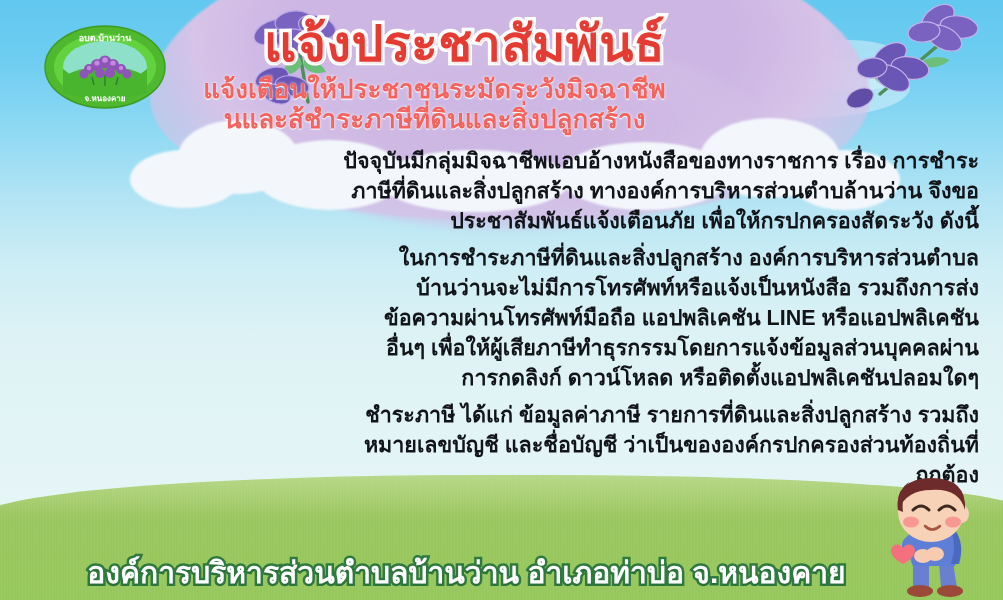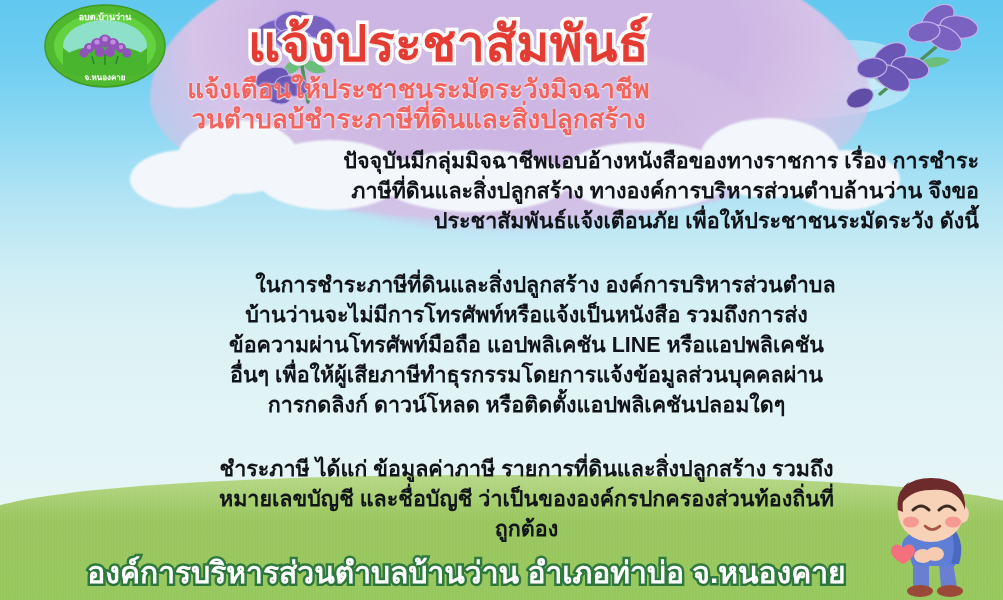--- a/index.html
+++ b/index.html
@@ -102,35 +102,36 @@
     height: 135px;
     border-radius: 48% 46% 0 0 / 42px 36px 0 0;
     background: linear-gradient(180deg, rgba(255,255,255,0.18) 0%, rgba(255,255,255,0) 30%);
     pointer-events: none;
   }
 
   
   #logo {
     position: absolute;
     left: 44px;
-    top: 4px;
+    top: 25px;
     width: 122px;
     height: 84px;
   }
 
   
   .flower { position: absolute; }
 
   
   #headings {
     position: absolute;
     left: 0;
     top: 16px;
     width: 837px;
     text-align: center;
+    padding-left: 16px;
   }
   #main-title {
     font-family: "Liberation Sans", sans-serif;
     font-weight: 700;
     font-size: 50px;
     line-height: 56px;
     letter-spacing: .5px;
     color: #e43b33;
     margin: 0 0 2px 0;
     padding-left: 60px;
@@ -161,22 +162,22 @@
     font-family: "Liberation Sans", sans-serif;
     font-weight: 700;
     font-size: 21.5px;
     line-height: 30px;
   }
   #body-copy p { margin: 0; }
   #body-copy .para-1 { text-align: right; }
   #body-copy .para-1 .ln { display: block; }
   #body-copy .para-2,
   #body-copy .para-3 {
-    margin-top: 34px;
-    text-align: center;
+    margin-top: 7px;
+    text-align: right;
     padding-left: 50px;
   }
   #body-copy .para-2 .ln,
   #body-copy .para-3 .ln { display: block; }
   #body-copy .ln.indent { padding-left: 38px; }
 
   
   #footer {
     position: absolute;
     left: 0;
@@ -309,29 +310,29 @@
       <g fill="#5f4da6" stroke="#c3b2ea" stroke-width="1">
         <ellipse cx="14" cy="96" rx="14" ry="9" transform="rotate(-24 14 96)"></ellipse>
       </g>
     </svg>
   </div>
 
   <div id="headings">
     <h1 id="main-title">แจ้งประชาสัมพันธ์</h1>
     <div id="sub-title">
       <span class="sub-line">แจ้งเตือนให้ประชาชนระมัดระวังมิจฉาชีพ</span>
-      <span class="sub-line">วนตำบลบ้ชำระภาษีที่ดินและสิ่งปลูกสร้าง</span>
+      <span class="sub-line">นและส้ชำระภาษีที่ดินและสิ่งปลูกสร้าง</span>
     </div>
   </div>
 
   <div id="body-copy">
     <p class="para-1">
       <span class="ln">ปัจจุบันมีกลุ่มมิจฉาชีพแอบอ้างหนังสือของทางราชการ เรื่อง การชำระ</span>
       <span class="ln">ภาษีที่ดินและสิ่งปลูกสร้าง ทางองค์การบริหารส่วนตำบล้านว่าน จึงขอ</span>
-      <span class="ln">ประชาสัมพันธ์แจ้งเตือนภัย เพื่อให้ประชาชนระมัดระวัง ดังนี้</span>
+      <span class="ln">ประชาสัมพันธ์แจ้งเตือนภัย เพื่อให้กรปกครองสัดระวัง ดังนี้</span>
     </p>
     <p class="para-2">
       <span class="ln indent">ในการชำระภาษีที่ดินและสิ่งปลูกสร้าง องค์การบริหารส่วนตำบล</span>
       <span class="ln">บ้านว่านจะไม่มีการโทรศัพท์หรือแจ้งเป็นหนังสือ รวมถึงการส่ง</span>
       <span class="ln">ข้อความผ่านโทรศัพท์มือถือ แอปพลิเคชัน LINE หรือแอปพลิเคชัน</span>
       <span class="ln">อื่นๆ เพื่อให้ผู้เสียภาษีทำธุรกรรมโดยการแจ้งข้อมูลส่วนบุคคลผ่าน</span>
       <span class="ln">การกดลิงก์ ดาวน์โหลด หรือติดตั้งแอปพลิเคชันปลอมใดๆ</span>
     </p>
     <p class="para-3">
       <span class="ln">ชำระภาษี ได้แก่ ข้อมูลค่าภาษี รายการที่ดินและสิ่งปลูกสร้าง รวมถึง</span>

